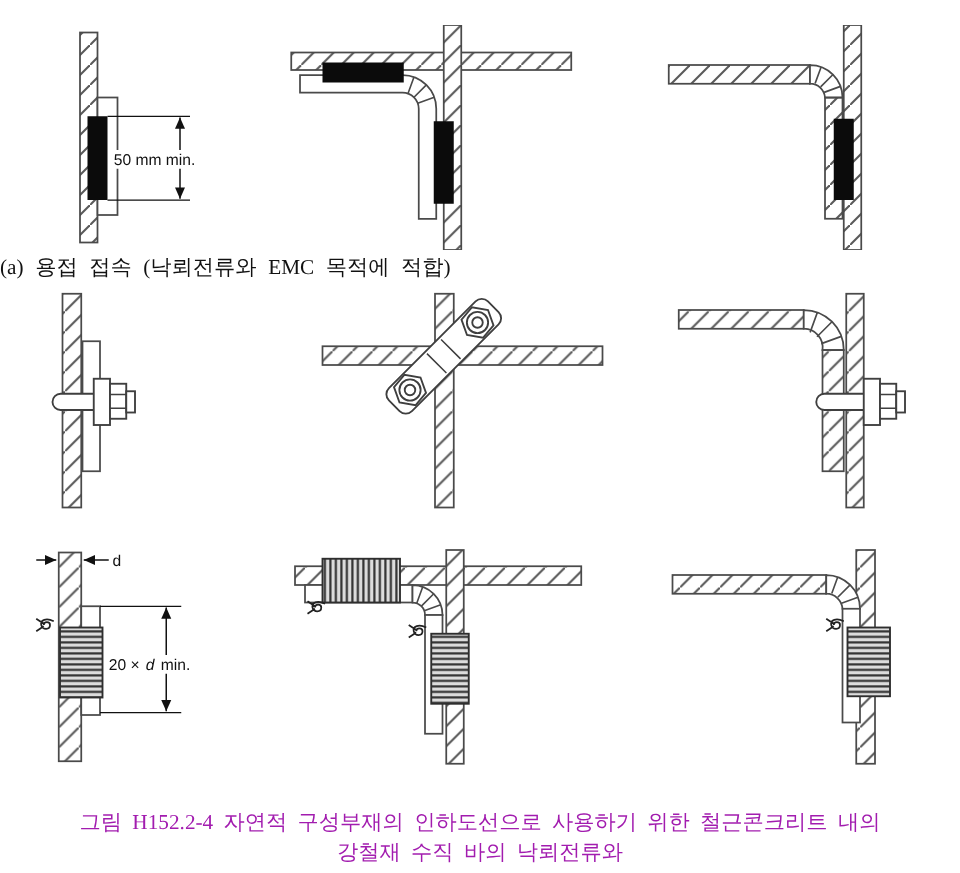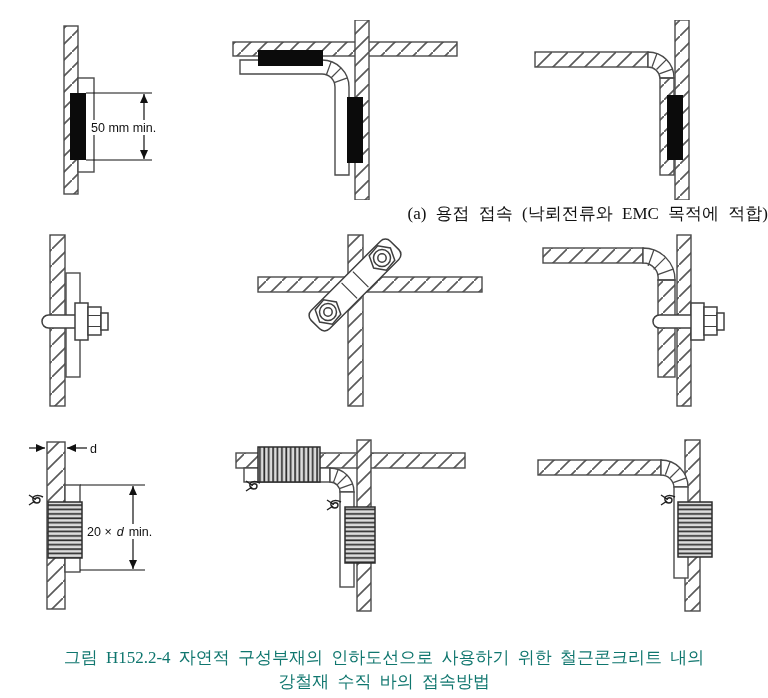--- a/index.html
+++ b/index.html
@@ -1,22 +1,22 @@
 <!DOCTYPE html>
 <html><head>
 <meta charset="utf-8">
 <style>
   html,body { margin:0; padding:0; background:#ffffff; }
   #page { position:relative; width:768px; height:698px; background:#fff; overflow:hidden;
           font-family:"Liberation Serif", serif; }
   .cell { position:absolute; }
-  .rowcap { position:absolute; left:0; width:768px; text-align:right;
+  .rowcap { position:absolute; left:0; width:768px; text-align:left;
             font:17px "Liberation Serif", serif; color:#111; word-spacing:5px; white-space:nowrap; }
   .maincap { position:absolute; left:0; width:768px; text-align:center;
-             font:17px "Liberation Serif", serif; color:#0f766e; word-spacing:4px; white-space:nowrap; }
+             font:17px "Liberation Serif", serif; color:#a21caf; word-spacing:4px; white-space:nowrap; }
   
   .bar   { fill:url(#ribs); stroke:#4a4a4a; stroke-width:1.4; }
   .barbg { fill:#ffffff; }
   .strip { fill:#ffffff; stroke:#4a4a4a; stroke-width:1.4; }
   .plate { fill:#0b0b0b; }
   .tick  { stroke:#4a4a4a; stroke-width:1.3; }
   .coil  { stroke:#2e2e2e; stroke-width:1.5; }
   .dim   { stroke:#111; stroke-width:1.2; fill:none; }
   .ext   { stroke:#111; stroke-width:1; fill:none; }
   .dimtxt{ font:12.5px "Liberation Sans", sans-serif; fill:#111; }
@@ -152,15 +152,15 @@
     <rect class="bar" x="10" y="22" width="123" height="15"></rect>
     <path class="strip" d="M133,22 A27,27 0 0 1 160,49 L146,49 A13,13 0 0 0 133,37 Z"></path>
     <path class="tick" d="M142.2,23.6 L137.4,36.8 M152.1,29.9 L142.2,39.8 M158.4,39.8 L145.2,44.6"></path>
     <rect class="strip" x="146" y="49" width="14" height="91"></rect>
     <rect class="coil" x="150" y="64" width="34" height="55" fill="url(#coilH)"></rect>
     <path class="twist" transform="translate(135,56)" d="M12,3 C6,0 1,2 2,6 C3,10 9,10 9,6 C9,3 4,3 4,6 M4,5 L-2,1 M4,7 L-2,11"></path>
   </svg>
 
 
   <div class="maincap" style="top:646px">그림 H152.2-4 자연적 구성부재의 인하도선으로 사용하기 위한 철근콘크리트 내의</div>
-  <div class="maincap" style="top:670px">강철재 수직 바의 접속방법</div>
+  <div class="maincap" style="top:670px">강철재 수직 바의 낙뢰전류와</div>
 
 </div>
 
 </body></html>

